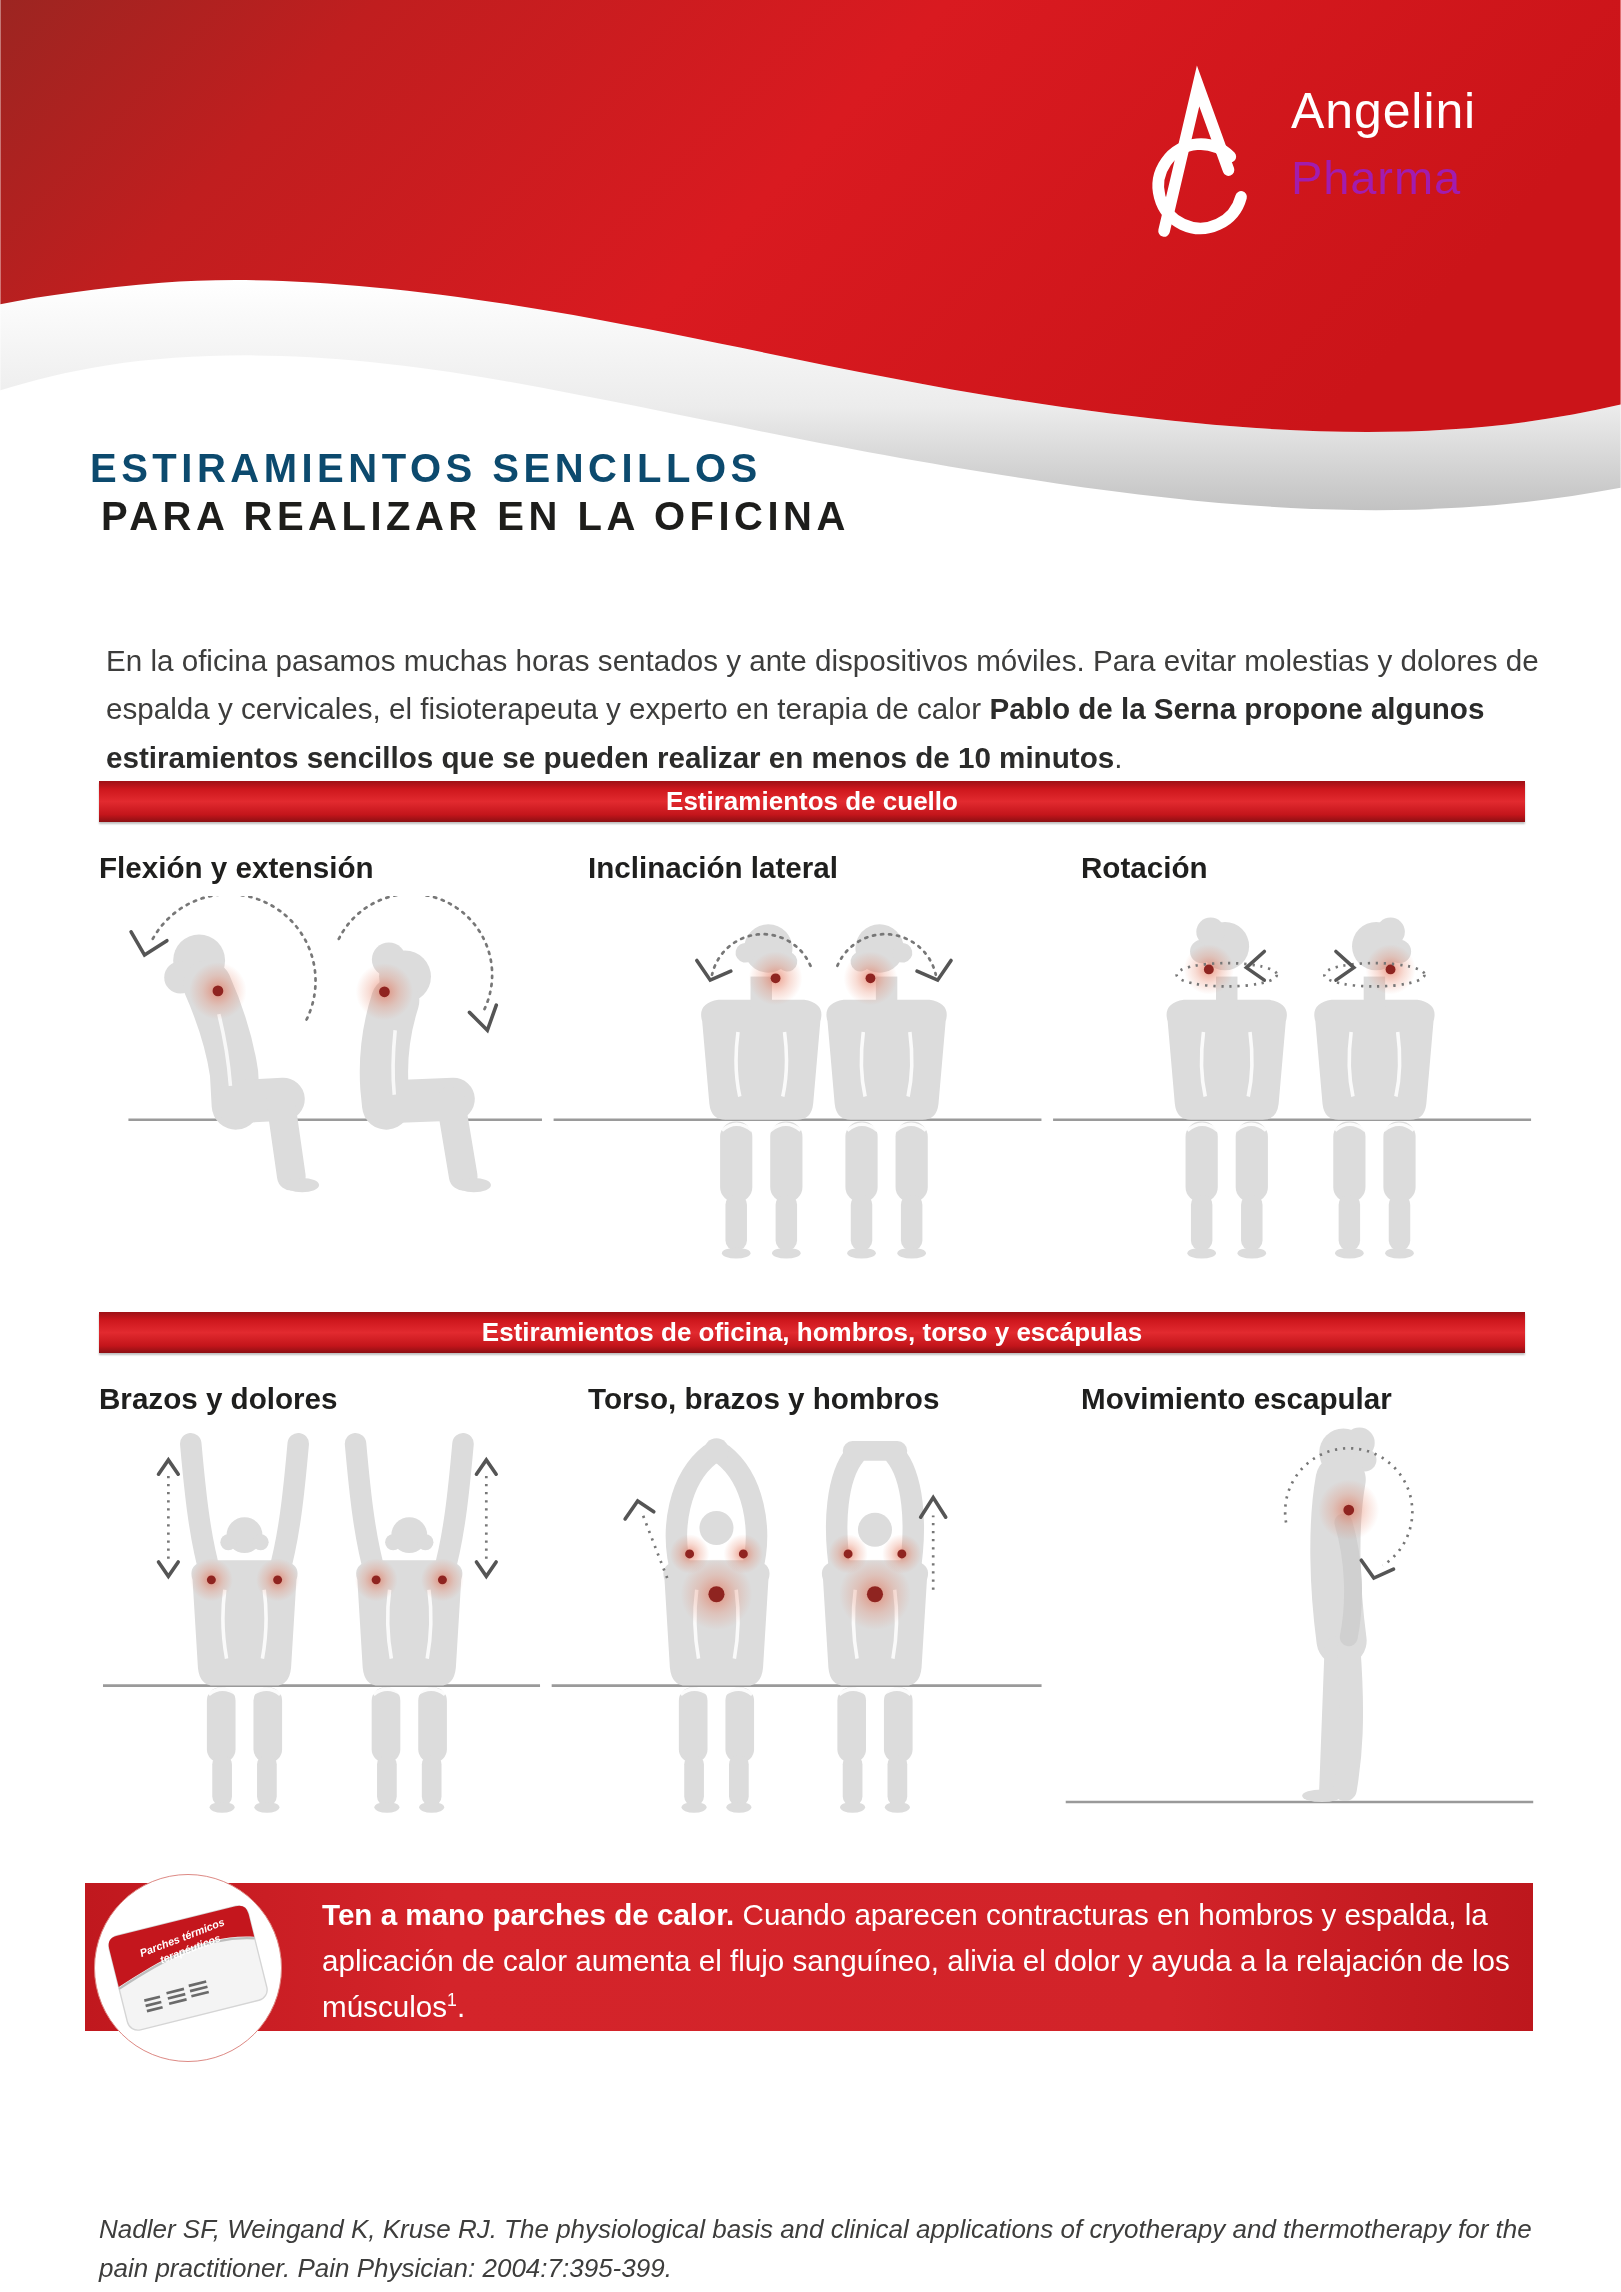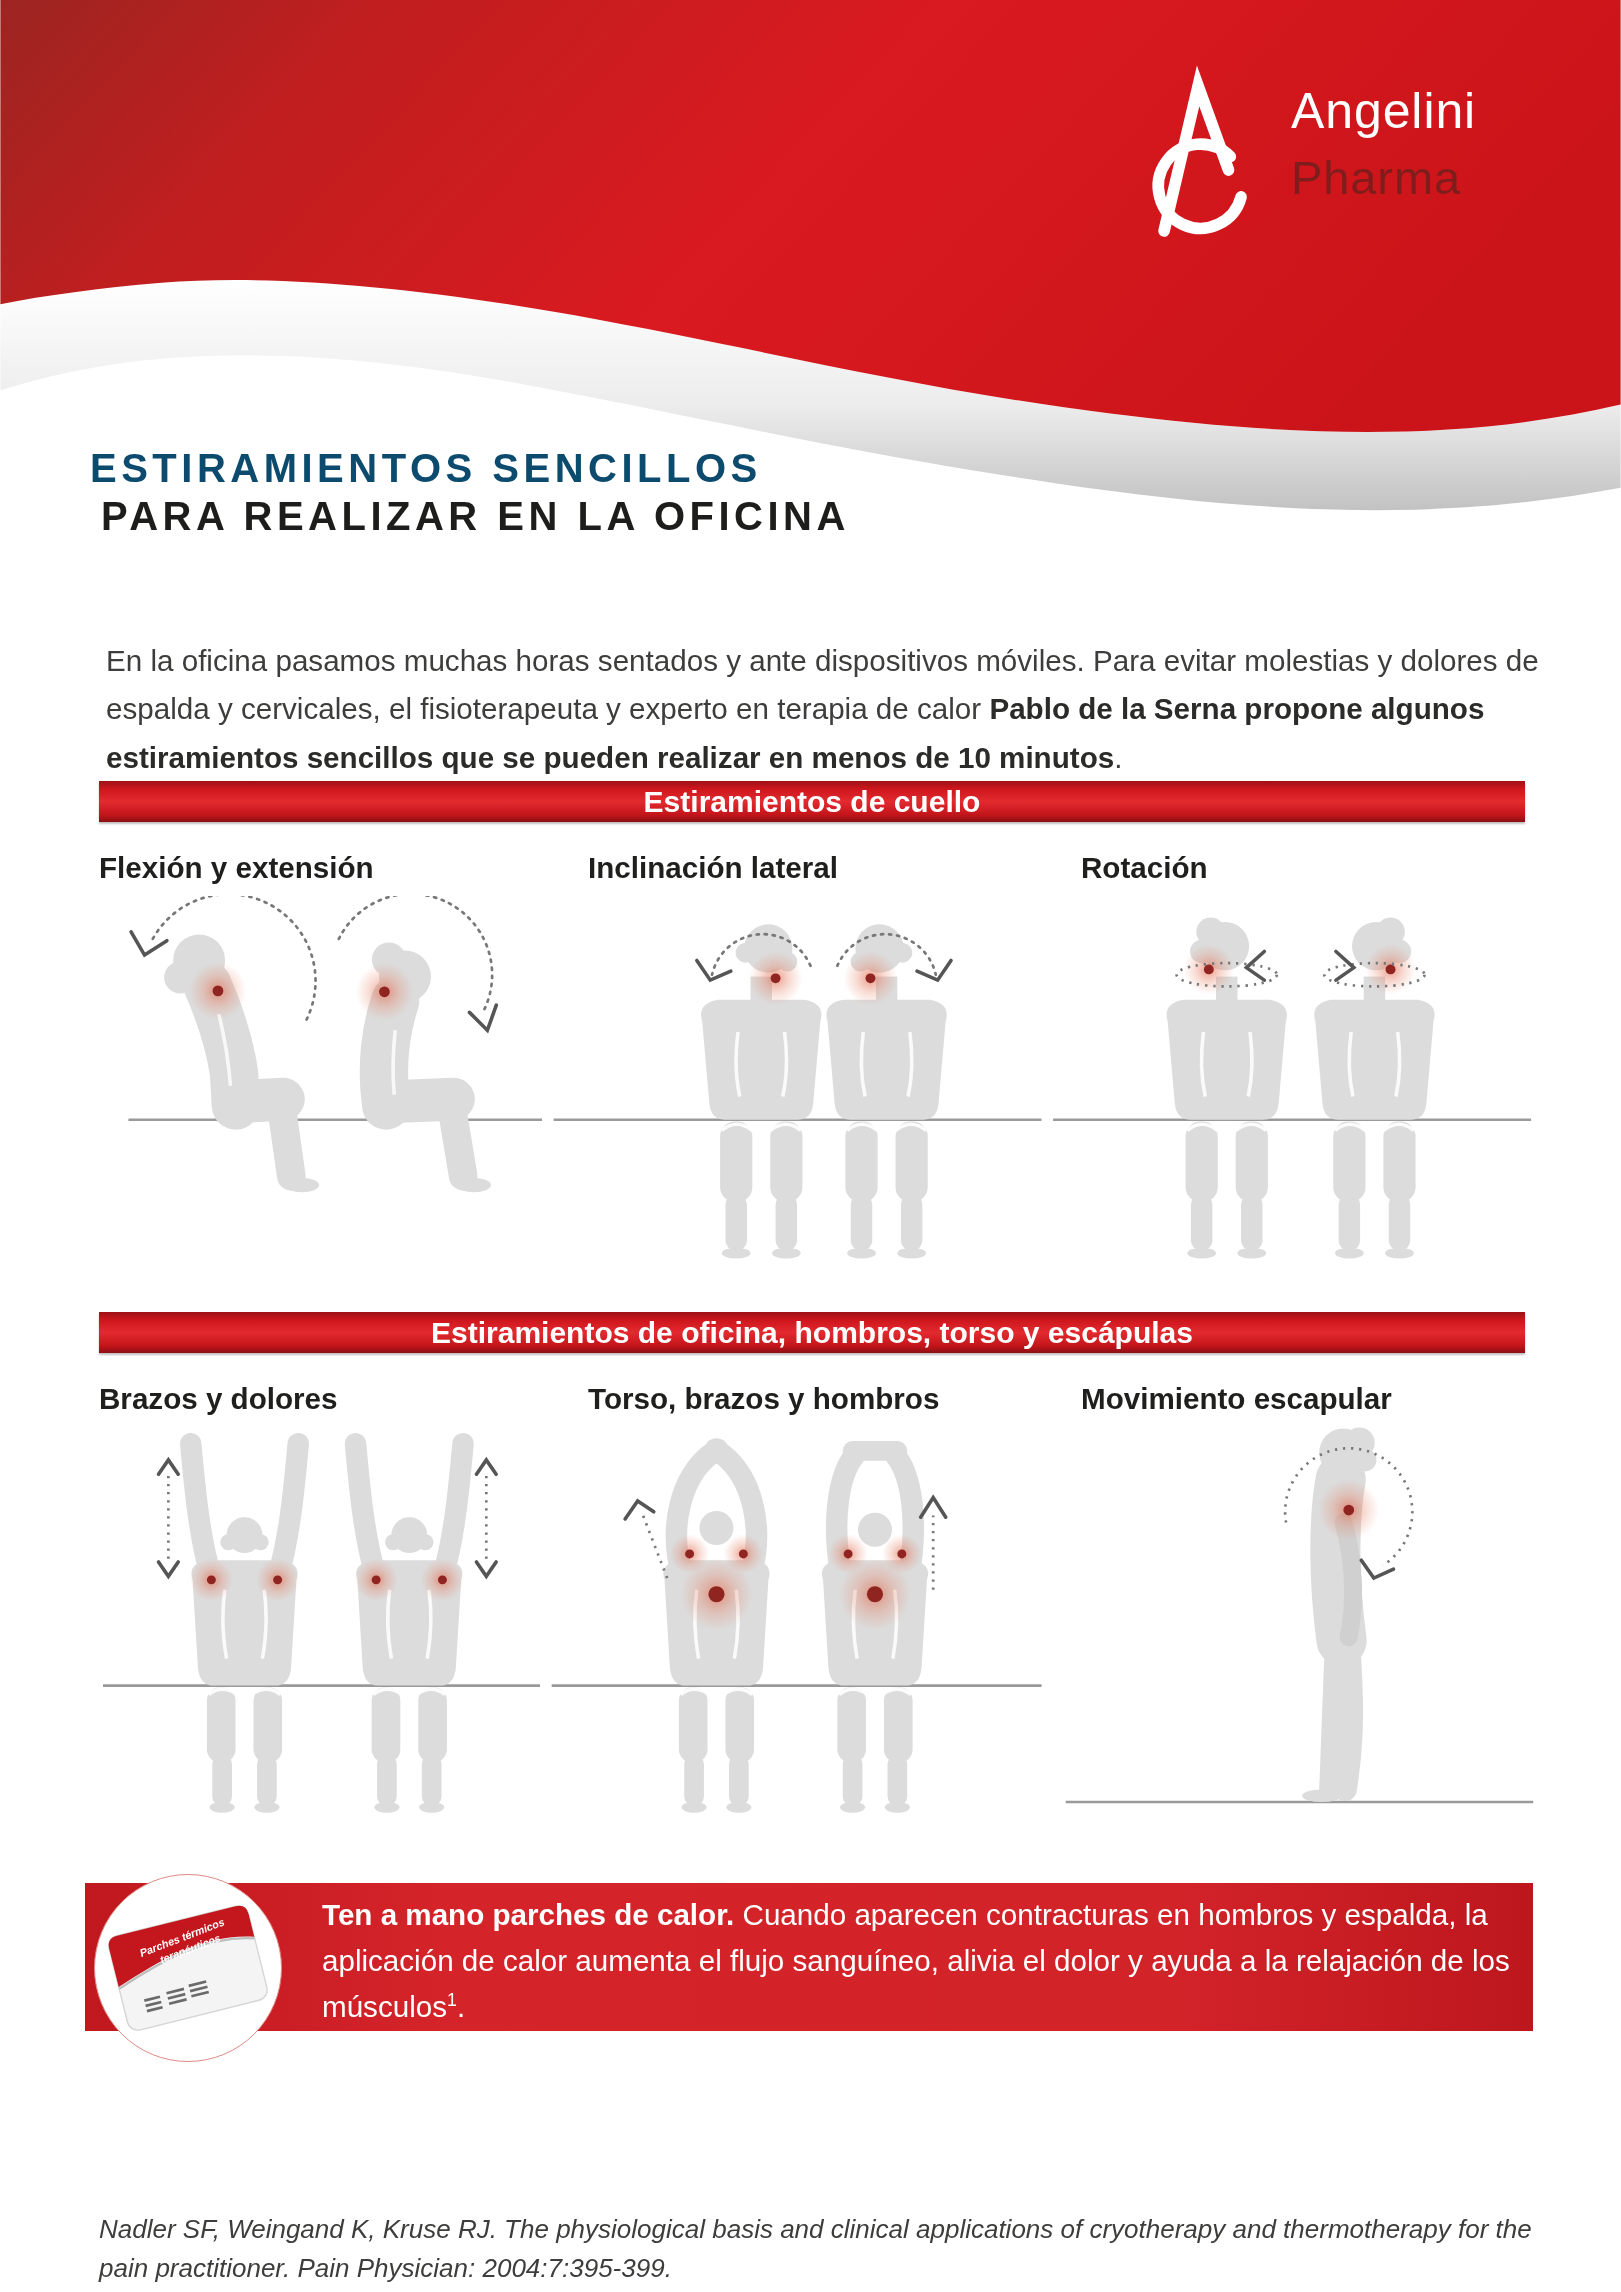--- a/index.html
+++ b/index.html
@@ -4,32 +4,32 @@
 <style>
   html,body{margin:0;padding:0;}
   body{
     width:1621px;height:2293px;position:relative;background:#ffffff;
     font-family:"Liberation Sans", sans-serif;overflow:hidden;
   }
   .abs{position:absolute;}
   
   .header-svg{top:0;left:0;}
   .brand-name{left:1291px;top:82px;color:#fff;font-size:50px;font-weight:normal;letter-spacing:0.9px;}
-  .brand-sub{left:1291px;top:150px;color:#7f1d1d;font-size:47px;font-weight:normal;letter-spacing:0.9px;}
+  .brand-sub{left:1291px;top:150px;color:#a21caf;font-size:47px;font-weight:normal;letter-spacing:0.9px;}
   
   .title-red{left:90px;top:446px;font-size:40px;font-weight:bold;letter-spacing:4.5px;color:#0c4a6e;}
   .title-black{left:101px;top:494px;font-size:40px;font-weight:bold;letter-spacing:4.5px;color:#1d1d1b;}
   .intro{left:106px;top:607px;width:1451px;font-size:29.6px;line-height:1.65;color:#3d3d3c;}
   .intro b{color:#2b2b2a;}
   
   .bar{
     left:99px;width:1426px;height:41px;
     background:linear-gradient(180deg,#9e1116 0%,#ce171d 20%,#e22a2f 50%,#c4151b 82%,#8c0f13 100%);
     display:flex;align-items:center;justify-content:center;
-    color:#fff;font-weight:bold;font-size:30px;
+    color:#fff;font-weight:bold;font-size:26px;
     box-shadow:0 1.8px 1.8px rgba(0,0,0,0.25);
   }
   .bar1{top:781px;}
   .bar2{top:1312px;}
   .ex-label{width:466px;font-size:29.6px;font-weight:bold;color:#1f1f1e;}
   .row1-label{top:851px;}
   .row2-label{top:1382px;}
   .lab-a{left:99px;} .lab-b{left:588px;} .lab-c{left:1081px;}
   
   .callout-band{

